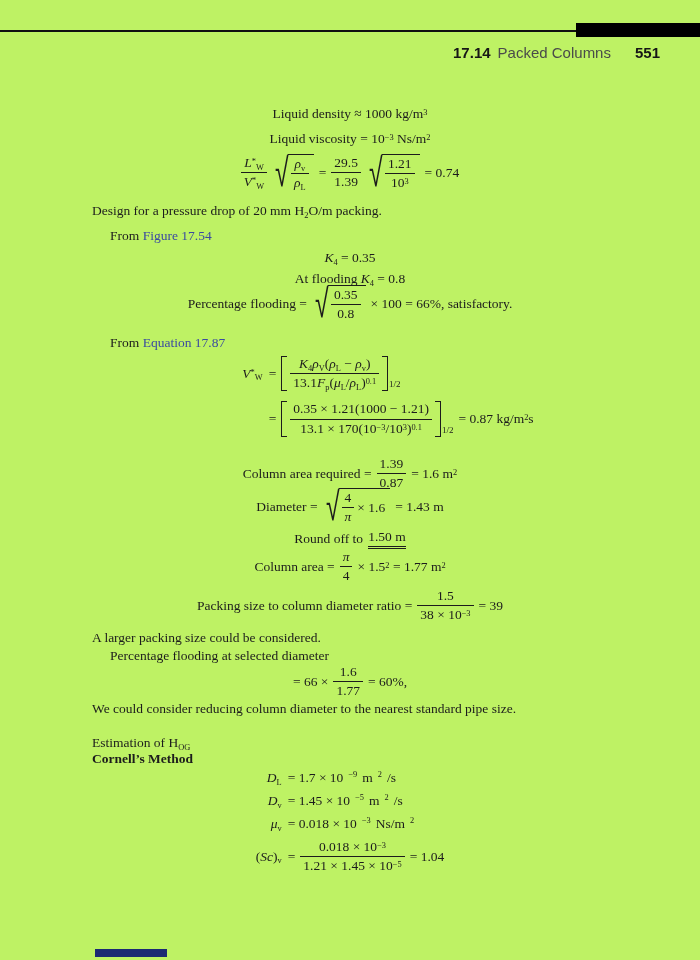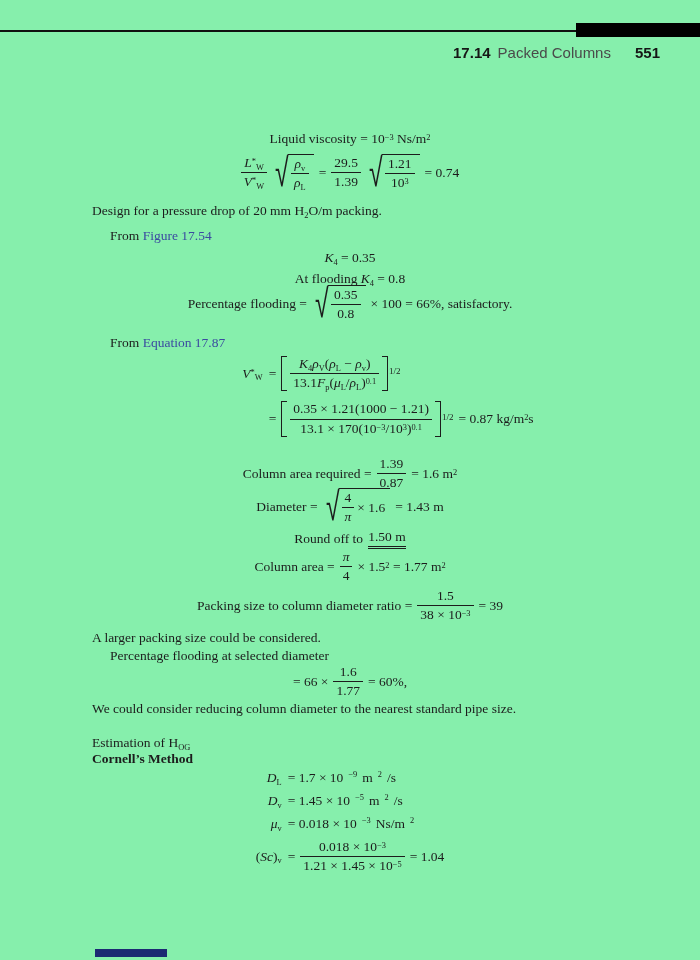--- a/index.html
+++ b/index.html
@@ -1,18 +1,18 @@
 <!DOCTYPE html>
 <html style="--link: #3b4aa0; --text: #1c1c1c; --top-bar: #000000; --bottom-bar: #1b2a72;"><head>
 <meta charset="utf-8">
 <style>
   html,body { margin:0; padding:0; background:#ffffff; }
   .page {
     position:relative; width:700px; height:960px; margin:0 auto;
-    background:#86efac; overflow:hidden;
+    background:#bef264; overflow:hidden;
     font-family:"Liberation Serif","DejaVu Serif",serif;
     color:var(--text,#1c1c1c); font-size:13.5px;
   }
   
   .header-rule { position:absolute; left:0; top:30px; width:577px; height:2px; background:#101010; }
   .header-tab  { position:absolute; left:576px; top:23px; width:124px; height:14px; background:var(--top-bar,#000); }
   .header-text {
     position:absolute; top:44px; right:40px; display:flex; align-items:baseline;
     font-family:"Liberation Sans","DejaVu Sans",sans-serif; font-size:15px;
   }
@@ -26,21 +26,21 @@
   sup { font-size:.62em; line-height:0; position:relative; top:-.35em; vertical-align:baseline; }
   sub { font-size:.62em; line-height:0; position:relative; top:.3em;  vertical-align:baseline; }
   .frac { display:inline-block; text-align:center; vertical-align:middle; line-height:1.2; }
   .fnum { display:block; border-bottom:1.2px solid currentColor; padding:0 3px 1px; }
   .fden { display:block; padding:1px 3px 0; }
   .sqrt { display:inline-flex; align-items:flex-start; vertical-align:middle; }
   .rad  { font-family:"DejaVu Sans",sans-serif; font-weight:100; font-size:40px; line-height:36px;
           transform:scaleX(.62); transform-origin:60% 20%; margin:0 -4px 0 -2px; }
   .sqrt-body { border-top:1.4px solid currentColor; min-height:34px; display:inline-flex;
                align-items:center; gap:3px; padding:1px 5px 0 3px; }
-  .pow { display:inline-flex; align-items:center; }
+  .pow { display:inline-flex; align-items:flex-end; }
   .exp { font-size:9px; line-height:1; position:relative; top:-2px; margin-left:1px; }
   .eqgrp { display:inline-flex; align-items:stretch; }
   .bk { width:5px; }
   .bk-l { border-left:1.5px solid currentColor; border-top:1.5px solid currentColor; border-bottom:1.5px solid currentColor; margin-right:3px; }
   .bk-r { border-right:1.5px solid currentColor; border-top:1.5px solid currentColor; border-bottom:1.5px solid currentColor; margin-left:3px; }
   .align2 { display:grid; grid-template-columns:max-content max-content; column-gap:6px; row-gap:10px; align-items:center; }
   .a-lhs { justify-self:end; }
   .a-rhs { display:flex; align-items:center; gap:5px; }
   .dunder { border-bottom:3.5px double currentColor; padding-bottom:1px; }
   .h-ital { }
@@ -53,20 +53,23 @@
 <div class="page">
 
   <div class="header-rule"></div>
   <div class="header-tab"></div>
   <div class="header-text">
     <span class="h-num">17.14</span>
     <span class="h-title">Packed Columns</span>
     <span class="h-page">551</span>
   </div>
 
+  <div class="eqline" style="top:106px">
+    <span>Liquid density ≈ 1000 kg/m<sup>3</sup></span>
+  </div>
   <div class="eqline" style="top:131px">
     <span>Liquid viscosity = 10<sup>−3</sup> Ns/m<sup>2</sup></span>
   </div>
 
   <div class="eqline" style="top:154px">
     <span class="frac">
       <span class="fnum"><i>L</i><sup>*</sup><sub>W</sub></span>
       <span class="fden"><i>V</i><sup>*</sup><sub>W</sub></span>
     </span>
     <span class="sqrt">

